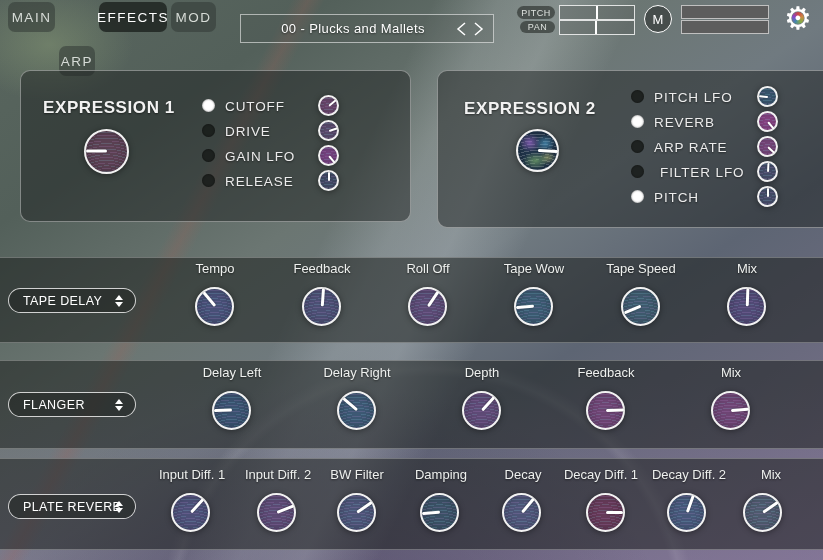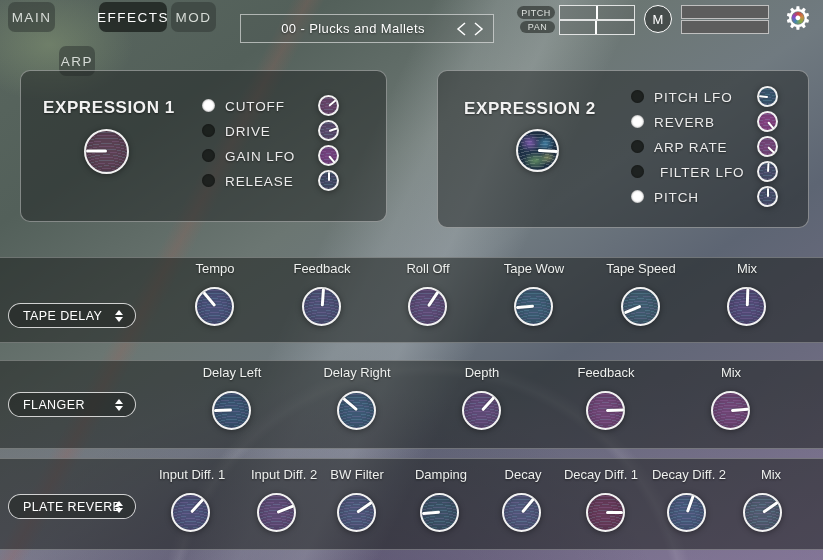--- a/index.html
+++ b/index.html
@@ -26,21 +26,21 @@
   .slider{position:absolute;height:13px;width:74px;border:1px solid rgba(255,255,255,.8);background:rgba(92,98,96,.45);}
   .slider .mark{position:absolute;top:0;bottom:0;width:2px;background:#fff;}
   .mbtn{position:absolute;left:644px;top:5px;width:26px;height:26px;border-radius:50%;border:1.5px solid #fff;
         background:rgba(40,44,42,.55);display:flex;align-items:center;justify-content:center;font-size:13px;}
   .meter{position:absolute;left:681px;width:86px;height:12px;background:#5d5d5d;border:1px solid rgba(235,235,235,.7);}
   .gear{position:absolute;left:781px;top:1px;width:34px;height:34px;display:flex;align-items:center;justify-content:center;}
   .gear .rgb{position:absolute;width:12px;height:12px;border-radius:50%;
              background:conic-gradient(#c44,#c84,#8a4,#48a,#84c,#c44);}
   .gear .glyph{position:relative;font-size:31px;color:#fff;line-height:1;font-family:"DejaVu Sans",sans-serif;}
   
-  .panel{position:absolute;background:rgba(30,33,34,.5);border:1px solid rgba(255,255,255,.38);border-radius:10px;}
+  .panel{position:absolute;background:rgba(30,33,34,.5);border:1px solid rgba(255,255,255,.38);border-radius:10px;padding-left:24px;}
   .ptitle{position:absolute;font-size:17px;font-weight:600;letter-spacing:.6px;color:#f2f2f2;}
   .dot{position:absolute;width:13px;height:13px;border-radius:50%;background:rgba(24,27,25,.85);box-shadow:inset 0 0 2px rgba(0,0,0,.6);}
   .dot.on{background:#fff;}
   .olabel{position:absolute;font-size:13.5px;letter-spacing:.9px;color:#ececec;}
   
   .knob{position:absolute;border-radius:50%;border:2.5px solid #f2f2f2;
         box-shadow:0 1px 6px rgba(0,0,0,.4), inset 0 0 10px rgba(0,0,0,.28);}
   .k40{width:35px;height:35px;}
   .k46{width:41px;height:41px;}
   .k44{width:39px;height:39px;}
@@ -197,21 +197,21 @@
 
     <div class="dot on" style="left:193px;top:119px;"></div>
     <div class="olabel txt" style="left:216px;top:119px;">PITCH</div>
     <div class="knob k22" style="left: 319px; top: 115px; background-color: rgb(74, 82, 112);">
         <div class="tex"></div>
         <div class="ptr" style="transform: rotate(-90deg);"></div>
       </div>
   </div>
 
   <div class="band" style="top:257px;height:84px;"></div>
-  <div class="select" style="top:288px;margin-top:15px;">
+  <div class="select" style="top:288px;">
     <span>TAPE DELAY</span>
     <span class="updown">
         <span class="tri-up"></span>
         <span class="tri-down"></span>
       </span>
   </div>
   <div class="klabel" style="left:215px;top:261px;">Tempo</div>
   <div class="knob k40" style="left: 195px; top: 287px; background-color: rgb(71, 80, 119);">
       <div class="tex"></div>
       <div class="ptr" style="transform: rotate(230deg);"></div>
@@ -282,21 +282,21 @@
     <span class="updown">
         <span class="tri-up"></span>
         <span class="tri-down"></span>
       </span>
   </div>
   <div class="klabel" style="left:192px;top:467px;">Input Diff. 1</div>
   <div class="knob k40" style="left: 171px; top: 493px; background-color: rgb(77, 80, 120);">
       <div class="tex"></div>
       <div class="ptr" style="transform: rotate(-48deg);"></div>
     </div>
-  <div class="klabel" style="left:284px;top:467px;">Input Diff. 2</div>
+  <div class="klabel" style="left:278px;top:467px;">Input Diff. 2</div>
   <div class="knob k40" style="left: 257px; top: 493px; background-color: rgb(92, 74, 116);">
       <div class="tex"></div>
       <div class="ptr" style="transform: rotate(-22deg);"></div>
     </div>
   <div class="klabel" style="left:357px;top:467px;">BW Filter</div>
   <div class="knob k40" style="left: 337px; top: 493px; background-color: rgb(76, 85, 120);">
       <div class="tex"></div>
       <div class="ptr" style="transform: rotate(-35deg);"></div>
     </div>
   <div class="klabel" style="left:441px;top:467px;">Damping</div>

